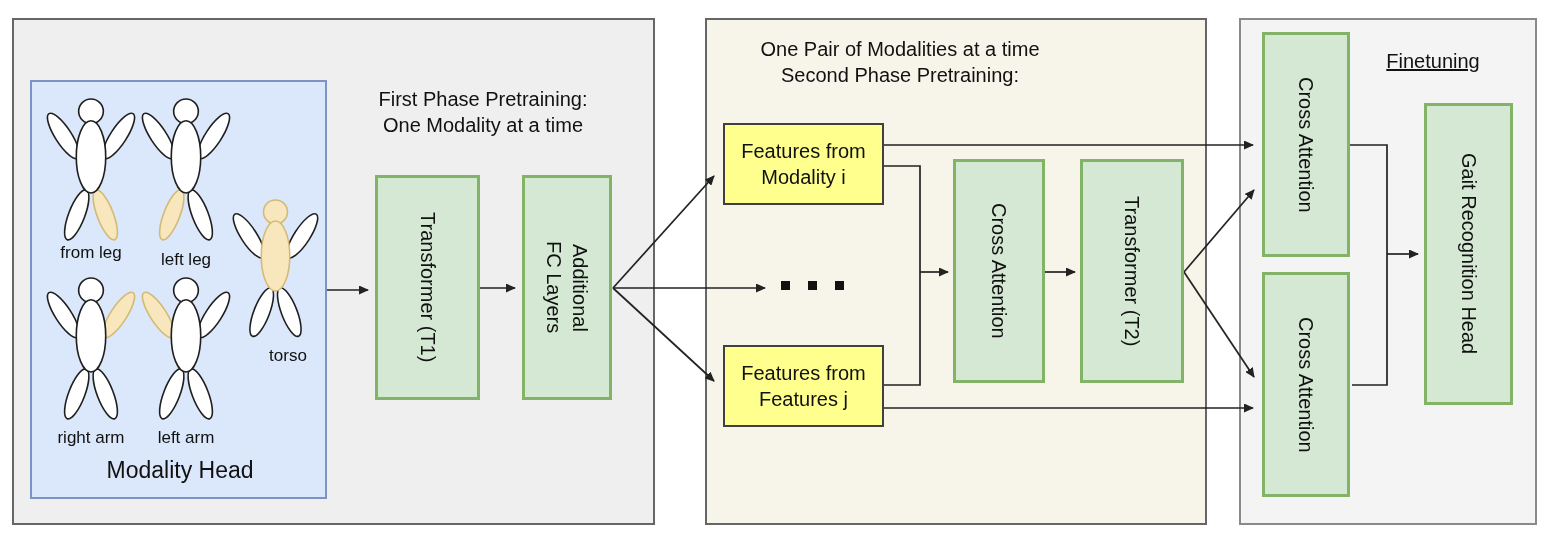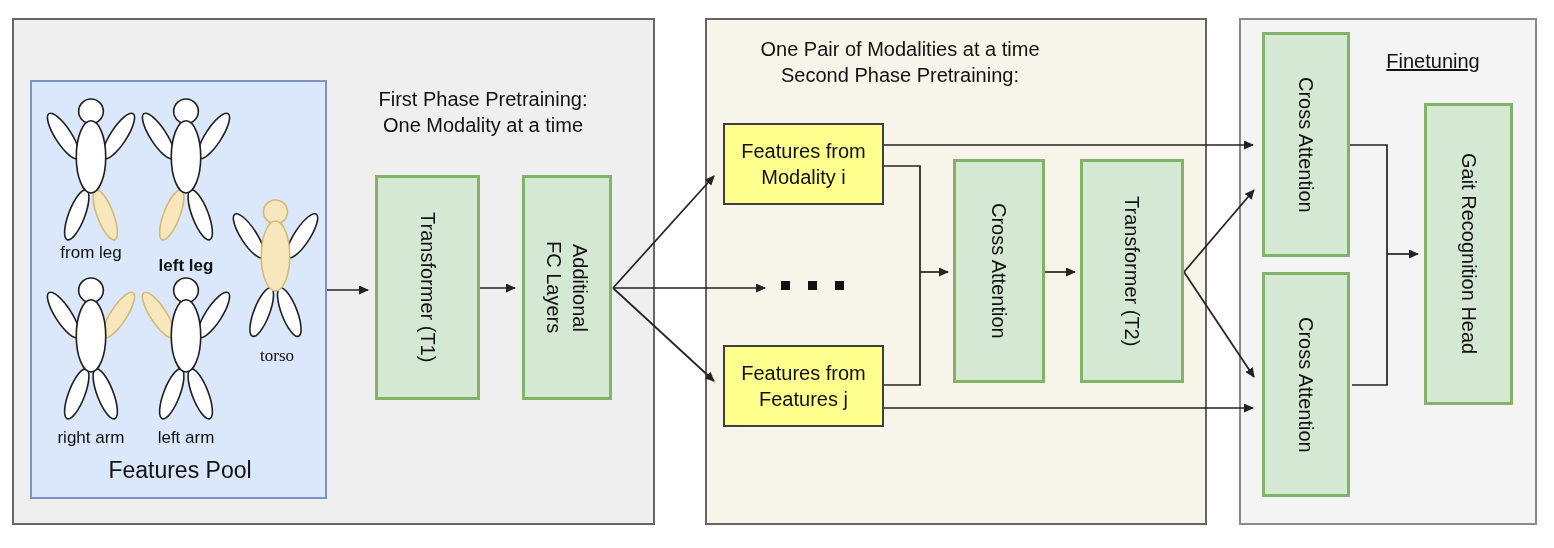--- a/index.html
+++ b/index.html
@@ -33,22 +33,22 @@
   #box-grh   {left:1424px;top:103px;width:89px; height:302px;}
 
   .ybox{position:absolute;z-index:6;background:#ffff8e;border:2px solid #404040;box-sizing:border-box;
         display:flex;flex-direction:column;align-items:center;justify-content:center;
         font-size:20px;line-height:26px;text-align:center;}
   #box-feat-i{left:723px;top:123px;width:161px;height:82px;}
   #box-feat-j{left:723px;top:345px;width:161px;height:82px;}
 
   .flabel{position:absolute;z-index:5;font-size:17px;white-space:nowrap;transform:translateX(-50%);}
   #label-right-leg{left:91px; top:243px;}
-  #label-left-leg {left:186px;top:256px;font-weight:bold;}
-  #label-torso    {left:277px;top:346px;font-family:Liberation Serif, serif;}
+  #label-left-leg {left:186px;top:250px;}
+  #label-torso    {left:288px;top:346px;}
   #label-right-arm{left:91px; top:428px;}
   #label-left-arm {left:186px;top:428px;text-align:right;}
   #label-pool{position:absolute;z-index:5;left:180px;top:457px;transform:translateX(-50%);
               font-size:23px;white-space:nowrap;}
 
   
   .fig ellipse,.fig circle{stroke:#1f1f1f;stroke-width:1.7;}
   .fig .w{fill:#ffffff;}
   .fig .h{fill:#f8e7bd;stroke:#d4ba76;}
 
@@ -75,21 +75,21 @@
   </div>
   <div class="title" id="title-finetune">
     <span>Finetuning</span>
   </div>
 
   <div class="flabel" id="label-right-leg">from leg</div>
   <div class="flabel" id="label-left-leg">left leg</div>
   <div class="flabel" id="label-torso">torso</div>
   <div class="flabel" id="label-right-arm">right arm</div>
   <div class="flabel" id="label-left-arm">left arm</div>
-  <div id="label-pool">Features Pool</div>
+  <div id="label-pool">Modality Head</div>
 
   <svg class="overlay" width="1554" height="548" viewBox="0 0 1554 548">
     <defs>
       <marker id="ah" markerWidth="11" markerHeight="9" refX="9" refY="4.5" orient="auto" markerUnits="userSpaceOnUse">
         <path d="M0,0 L10,4.5 L0,9 z" fill="#222"></path>
       </marker>
     </defs>
 
     <g class="fig" transform="translate(43.5,98) scale(0.95)">
       <ellipse class="w" cx="35" cy="123" rx="8.5" ry="28" transform="rotate(21 35 123)"></ellipse>

